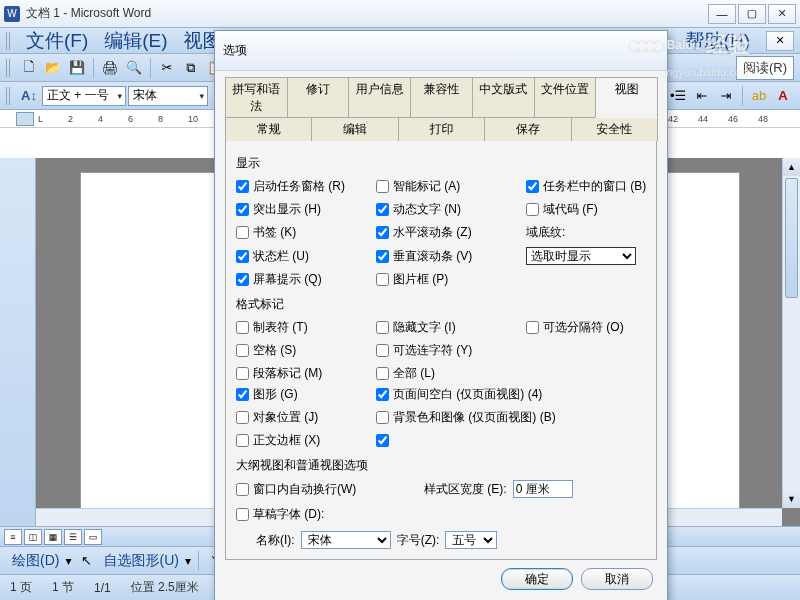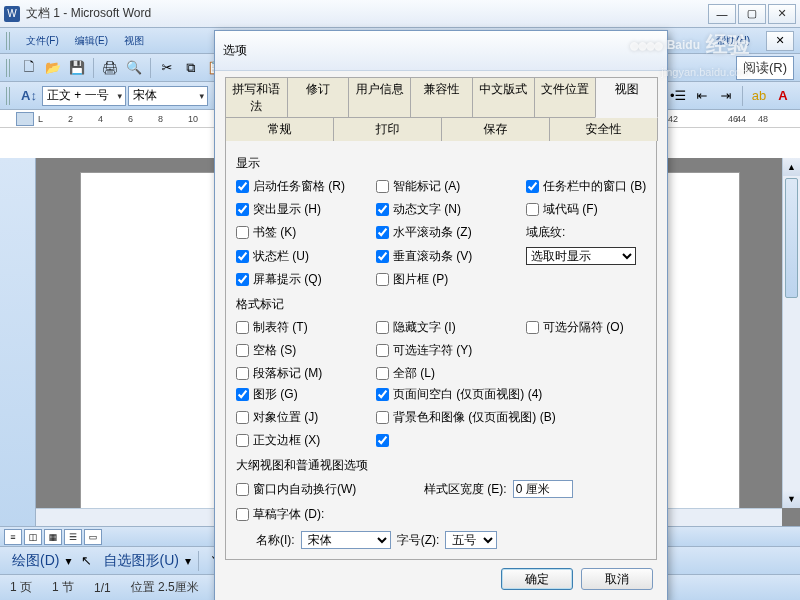--- a/index.html
+++ b/index.html
@@ -9,21 +9,21 @@
 .titlebar { height: 28px; background: linear-gradient(#f8fbfe,#e4ecf7); display: flex; align-items: center; padding: 0 4px; border-bottom: 1px solid #9db2c9; }
 .titlebar .word-icon { width: 16px; height: 16px; background: #2b579a; color: #fff; font-size: 10px; display: flex; align-items: center; justify-content: center; border-radius: 2px; margin-right: 6px; }
 .titlebar-title { flex: 1; color: #333; }
 .win-controls { display: flex; gap: 0; }
 .win-btn { width: 28px; height: 20px; border: 1px solid #9db2c9; background: linear-gradient(#fdfefe,#e6eef7); display: flex; align-items: center; justify-content: center; font-size: 11px; margin-left: 2px; cursor: pointer; }
 .win-btn.close { color: #333; }
 
 
 .menubar { height: 26px; background: linear-gradient(#d7e6f7,#bdd6f0); display: flex; align-items: center; padding: 0 6px; border-bottom: 1px solid #9db2c9; gap: 4px; }
 .menubar .handle { width: 6px; height: 18px; background: repeating-linear-gradient(90deg,#8aa,#8aa 1px,transparent 1px,transparent 3px); margin-right: 4px; }
-.menu-item { padding: 2px 6px; color: #15428b; font-size: 10px; cursor: pointer; }
+.menu-item { padding: 2px 6px; color: #15428b; font-size: 19px; cursor: pointer; }
 
 
 .toolbar { height: 28px; background: linear-gradient(#d7e6f7,#bdd6f0); display: flex; align-items: center; padding: 0 6px; border-bottom: 1px solid #9db2c9; gap: 2px; }
 .toolbar .handle { width: 6px; height: 18px; background: repeating-linear-gradient(90deg,#8aa,#8aa 1px,transparent 1px,transparent 3px); margin-right: 4px; }
 .tb-btn { width: 22px; height: 22px; display: flex; align-items: center; justify-content: center; border: 1px solid transparent; cursor: pointer; font-size: 13px; }
 .tb-sep { width: 1px; height: 20px; background: #9db2c9; margin: 0 3px; }
 .tb-combo { height: 20px; border: 1px solid #7a9ac0; background: #fff; padding: 0 16px 0 4px; display: flex; align-items: center; position: relative; min-width: 60px; cursor: pointer; }
 .tb-combo::after { content: "▾"; position: absolute; right: 3px; font-size: 9px; color: #333; }
 .tb-read { border: 1px solid #7a9ac0; padding: 2px 6px; background: #fff; color: #333; font-size: 13px; margin-left: auto; cursor: pointer; }
 
@@ -61,21 +61,21 @@
 .tab.active { background: #f4f4f4; border-bottom: 1px solid #f4f4f4; position: relative; z-index: 2; }
 .tabpanel { border: 1px solid #aaa; border-top: none; padding: 8px 10px; background: #f4f4f4; }
 .group-label { font-size: 12px; margin: 6px 0 4px; }
 .chk-row { display: flex; align-items: center; gap: 4px; margin: 2px 0; font-size: 12px; }
 .chk-row input { width: 13px; height: 13px; }
 .chk-grid { display: grid; grid-template-columns: 140px 150px 140px; gap: 2px 0; }
 .chk-grid2 { display: grid; grid-template-columns: 140px 150px 140px; gap: 2px 0; }
 .field-inline { display: flex; align-items: center; gap: 6px; margin: 2px 0; }
 .field-inline select, .field-inline input[type=text] { height: 18px; border: 1px solid #7a9ac0; background: #fff; font-size: 12px; padding: 0 2px; }
 .dlg-buttons { display: flex; justify-content: flex-end; gap: 8px; padding: 8px 4px 2px; }
-.dlg-btn { min-width: 72px; height: 22px; background: linear-gradient(#fdfdfd,#e4e4e4); border: 1px solid #7a9ac0; border-radius: 3px; cursor: pointer; font-size: 12px; }
+.dlg-btn { min-width: 72px; height: 22px; background: linear-gradient(#fdfdfd,#e4e4e4); border: 1px solid #7a9ac0; border-radius: 10px; cursor: pointer; font-size: 12px; }
 .dlg-btn.primary { border: 1px solid #3c7fb1; box-shadow: 0 0 0 1px #bde inset; }
 
 
 .watermark { position: absolute; right: 50px; top: 30px; color: rgba(255,255,255,0.7); font-size: 28px; font-weight: bold; pointer-events: none; z-index: 200; text-shadow: 0 0 4px rgba(0,0,0,0.15); display: flex; align-items: center; gap: 6px; }
 .watermark .paw { font-size: 20px; letter-spacing: -4px; }
 .watermark .sub { position: absolute; right: 0; top: 36px; font-size: 11px; color: rgba(255,255,255,0.55); font-weight: normal; }
 </style>
 </head>
 <body>
 
@@ -151,21 +151,21 @@
     <span class="ruler-mark" style="left: 398px;">24</span>
     <span class="ruler-mark" style="left: 428px;">26</span>
     <span class="ruler-mark" style="left: 458px;">28</span>
     <span class="ruler-mark" style="left: 488px;">30</span>
     <span class="ruler-mark" style="left: 518px;">32</span>
     <span class="ruler-mark" style="left: 548px;">34</span>
     <span class="ruler-mark" style="left: 578px;">36</span>
     <span class="ruler-mark" style="left: 608px;">38</span>
     <span class="ruler-mark" style="left: 638px;">40</span>
     <span class="ruler-mark" style="left: 668px;">42</span>
-    <span class="ruler-mark" style="left: 736px;">44</span>
+    <span class="ruler-mark" style="left: 698px;">44</span>
     <span class="ruler-mark" style="left: 728px;">46</span>
     <span class="ruler-mark" style="left: 758px;">48</span>
   </div>
 
 <div class="doc-area">
   <div class="doc-vstrip"></div>
   <div class="doc-page-wrap">
     <div class="doc-page"></div>
   </div>
   <div class="scroll-v">
@@ -229,20 +229,21 @@
   <div class="dlg-body">
     <div class="tabs" id="dlg-tabs">
         <div class="tab">拼写和语法</div>
         <div class="tab">修订</div>
         <div class="tab">用户信息</div>
         <div class="tab">兼容性</div>
         <div class="tab">中文版式</div>
         <div class="tab">文件位置</div>
         <div class="tab active">视图</div>
         <div class="tab">常规</div>
+        <div class="tab">编辑</div>
         <div class="tab">打印</div>
         <div class="tab">保存</div>
         <div class="tab">安全性</div>
       </div>
     <div class="tabpanel">
       <div class="group-label">显示</div>
       <div class="chk-grid" id="grid-display">
           <div class="chk-row">
             <input type="checkbox" checked="" style="">
             <span>启动任务窗格 (R)</span>

